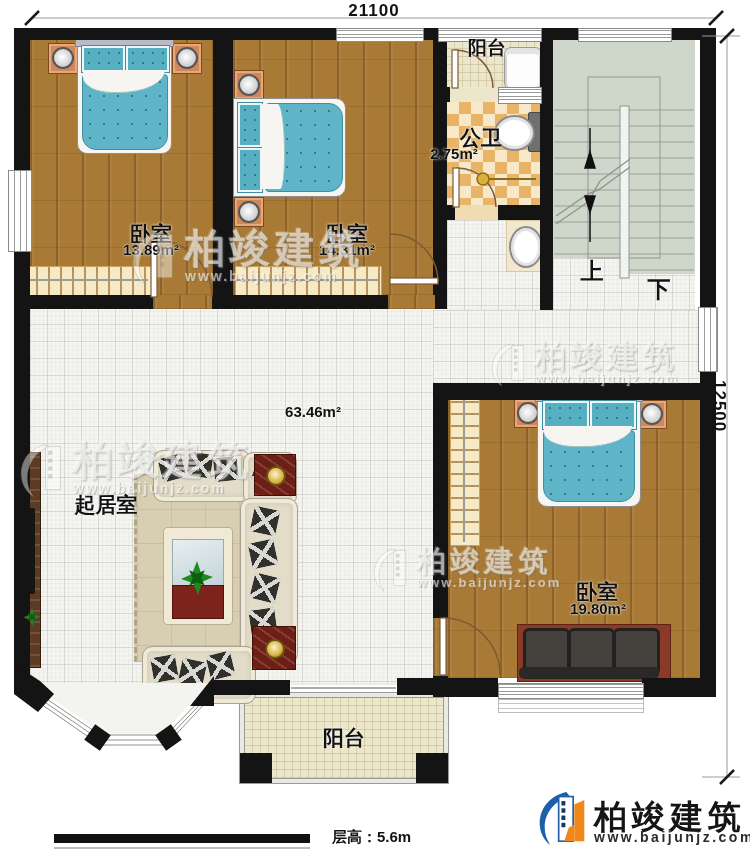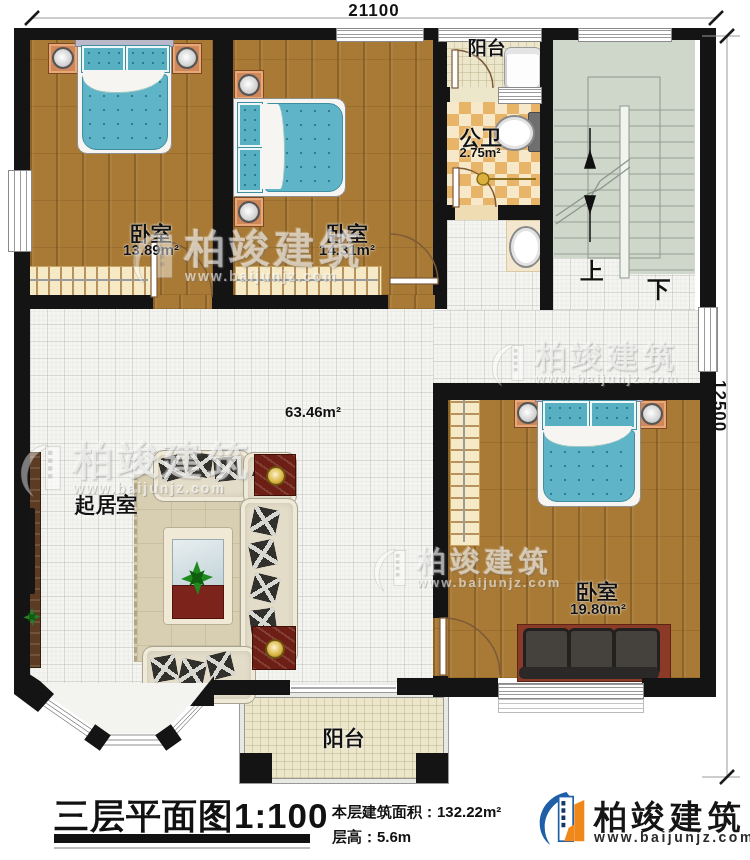--- a/index.html
+++ b/index.html
@@ -301,21 +301,21 @@
       <path d="M0,-17 L4,-5 L16,-1 L5,4 L1,17 L-4,5 L-16,1 L-5,-4 Z" fill="#2a7a2a"></path>
       <path d="M0,-11 L3,-3 L11,0 L3,3 L0,11 L-3,3 L-11,0 L-3,-3 Z" fill="#0d5e0d" transform="rotate(45)"></path>
     </g>
   </svg>
 
   <div class="label" style="left:151px;top:220px;font-size:21px;">卧室</div>
   <div class="label" style="left:151px;top:241px;font-size:15px;">13.89m²</div>
   <div class="label" style="left:347px;top:220px;font-size:21px;">卧室</div>
   <div class="label" style="left:347px;top:241px;font-size:15px;">14.31m²</div>
   <div class="label" style="left:481px;top:124px;font-size:21px;">公卫</div>
-  <div class="label" style="left:480px;top:145px;font-size:13px;">2.75m²</div>
+  <div class="label" style="left:454px;top:145px;font-size:15px;">2.75m²</div>
   <div class="label" style="left:487px;top:35px;font-size:19px;">阳台</div>
   <div class="label" style="left:106px;top:491px;font-size:21px;">起居室</div>
   <div class="label" style="left:313px;top:403px;font-size:15px;">63.46m²</div>
   <div class="label" style="left:597px;top:578px;font-size:21px;">卧室</div>
   <div class="label" style="left:598px;top:600px;font-size:15px;">19.80m²</div>
   <div class="label" style="left:344px;top:724px;font-size:21px;">阳台</div>
   <div class="label" style="left:592px;top:256px;font-size:23px;">上</div>
   <div class="label" style="left:659px;top:274px;font-size:23px;">下</div>
 
   <div class="dimtxt" style="left:374px;top:1px;transform:translateX(-50%);">21100</div>
@@ -371,26 +371,22 @@
         <rect x="37" y="22" width="5" height="5" fill="rgba(140,140,140,.4)"></rect>
       <rect x="37" y="31" width="5" height="5" fill="rgba(140,140,140,.4)"></rect>
         <rect x="37" y="40" width="5" height="5" fill="rgba(140,140,140,.4)"></rect>
     </svg>
     <div class="col">
       <span class="nm" style="font-size:29px;">柏竣建筑</span>
       <span class="site" style="font-size:13px;">www.baijunjz.com</span>
     </div>
   </div>
 
-  <div class="title-txt" style="left:54px;top:793px;">三层平面图1:100</div>
   <div class="abs" style="left:54px;top:834px;width:256px;height:9px;background:#111;"></div>
   <div class="abs" style="left:54px;top:847px;width:256px;height:2px;background:#bdbdbd;"></div>
-  <div class="info-txt" style="left:332px;top:803px;">
-    <span>本层建筑面积：</span><span>132.22m²</span>
-  </div>
   <div class="info-txt" style="left:332px;top:828px;">
     <span>层高：</span><span>5.6m</span>
   </div>
 
   <svg class="abs" style="left:534px;top:791px;" width="56" height="58" viewBox="0 0 100 104">
     <path d="M58,2 C30,8 10,30 10,58 c0,16 7,30 19,39 c-7,-11 -10,-21 -10,-32 C19,37 40,16 64,10 Z" fill="#1e5fa8"></path>
     <rect x="44" y="10" width="26" height="80" fill="#ffffff" stroke="#1e5fa8" stroke-width="3"></rect>
     <rect x="49" y="18" width="7" height="8" fill="#12386b"></rect>
       <rect x="49" y="31" width="7" height="8" fill="#12386b"></rect>
     <rect x="49" y="44" width="7" height="8" fill="#12386b"></rect>

